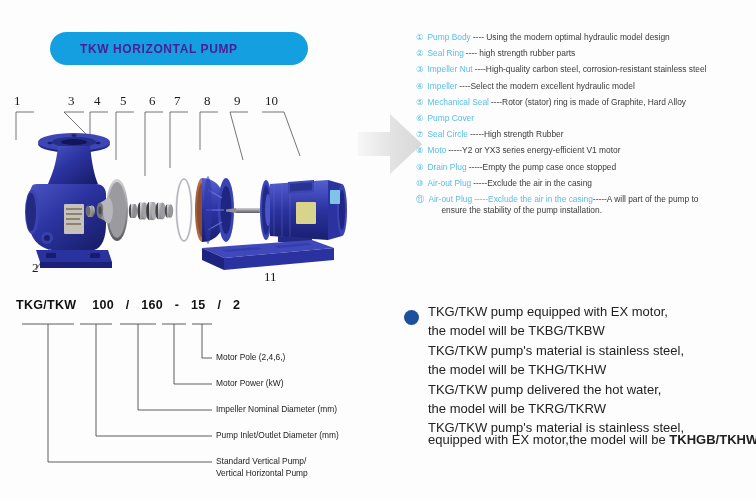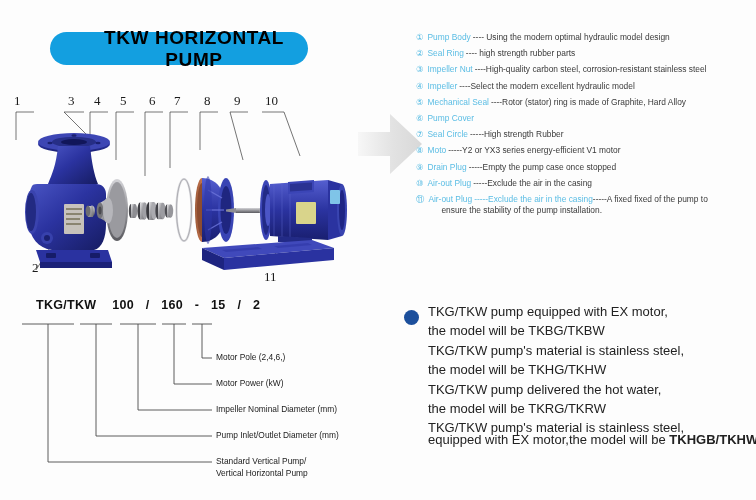--- a/index.html
+++ b/index.html
@@ -12,23 +12,22 @@
   }
   .stage{position:absolute;left:0;top:0;width:756px;height:500px;}
 
   
   .title-banner{
     position:absolute;left:50px;top:32px;width:258px;height:33px;
     background:#139fe0;border-radius:17px;
     display:flex;align-items:center;
   }
   .title-banner .tx{
-    color:#000000;font-size:19px;font-weight:bold;letter-spacing:.6px;
+    color:#4c1d95;font-size:12px;font-weight:bold;letter-spacing:.6px;
     padding-left:30px;
-    text-align:center;
   }
 
   
   .diagram{position:absolute;left:12px;top:98px;width:350px;height:185px;}
   .diagram svg{display:block;}
 
   
   .cal{
     position:absolute;font-family:"Liberation Serif", serif;
     font-size:13px;color:#1a1a1a;line-height:1;
@@ -52,21 +51,21 @@
   .leg-row.wrap{white-space:normal;}
   .leg-cont{color:#3a3a3a;display:block;margin-left:13px;}
 
   
   .nom{position:absolute;left:16px;top:298px;width:360px;height:200px;}
   .nom-code{
     position:absolute;left:0;top:0;
     font-size:12.5px;font-weight:bold;color:#111;
     font-family:"Liberation Sans", sans-serif;letter-spacing:.3px;
   }
-  .nom-code span{display:inline-block;margin-left:20px;}
+  .nom-code span{display:inline-block;}
   .nom-lbl{
     position:absolute;font-size:8.4px;color:#1b1b1b;line-height:11px;
     font-family:"Liberation Sans", sans-serif;
   }
   .nom svg{position:absolute;left:0;top:0;}
 
   
   .notes{position:absolute;left:404px;top:306px;width:350px;}
   .note-dot{
     position:absolute;left:0;top:4px;width:15px;height:15px;border-radius:50%;
@@ -361,21 +360,21 @@
     </div>
     <div class="leg-row">
       <span class="leg-num">⑩</span>
       <span class="leg-name">Air-out Plug</span>
       <span class="leg-desc">-----Exclude the air in the casing</span>
     </div>
 
     <div class="leg-row wrap">
       <span class="leg-num">⑪</span>
       <span style="display:block;">
-        <span class="leg-name">Air-out Plug</span><span class="leg-desc blue">-----Exclude the air in the casing</span><span class="leg-desc">-----A fixed fixed of the pump to</span>
+        <span class="leg-name">Air-out Plug</span><span class="leg-desc blue">-----Exclude the air in the casing</span><span class="leg-desc">-----A will part of the pump to</span>
         <span class="leg-cont">ensure the stability of the pump installation.</span>
       </span>
     </div>
   </div>
 
   <div class="nom">
 
     <div class="nom-code">
       <span>TKG/TKW</span>
       <span style="margin-left:12px;">100</span>

